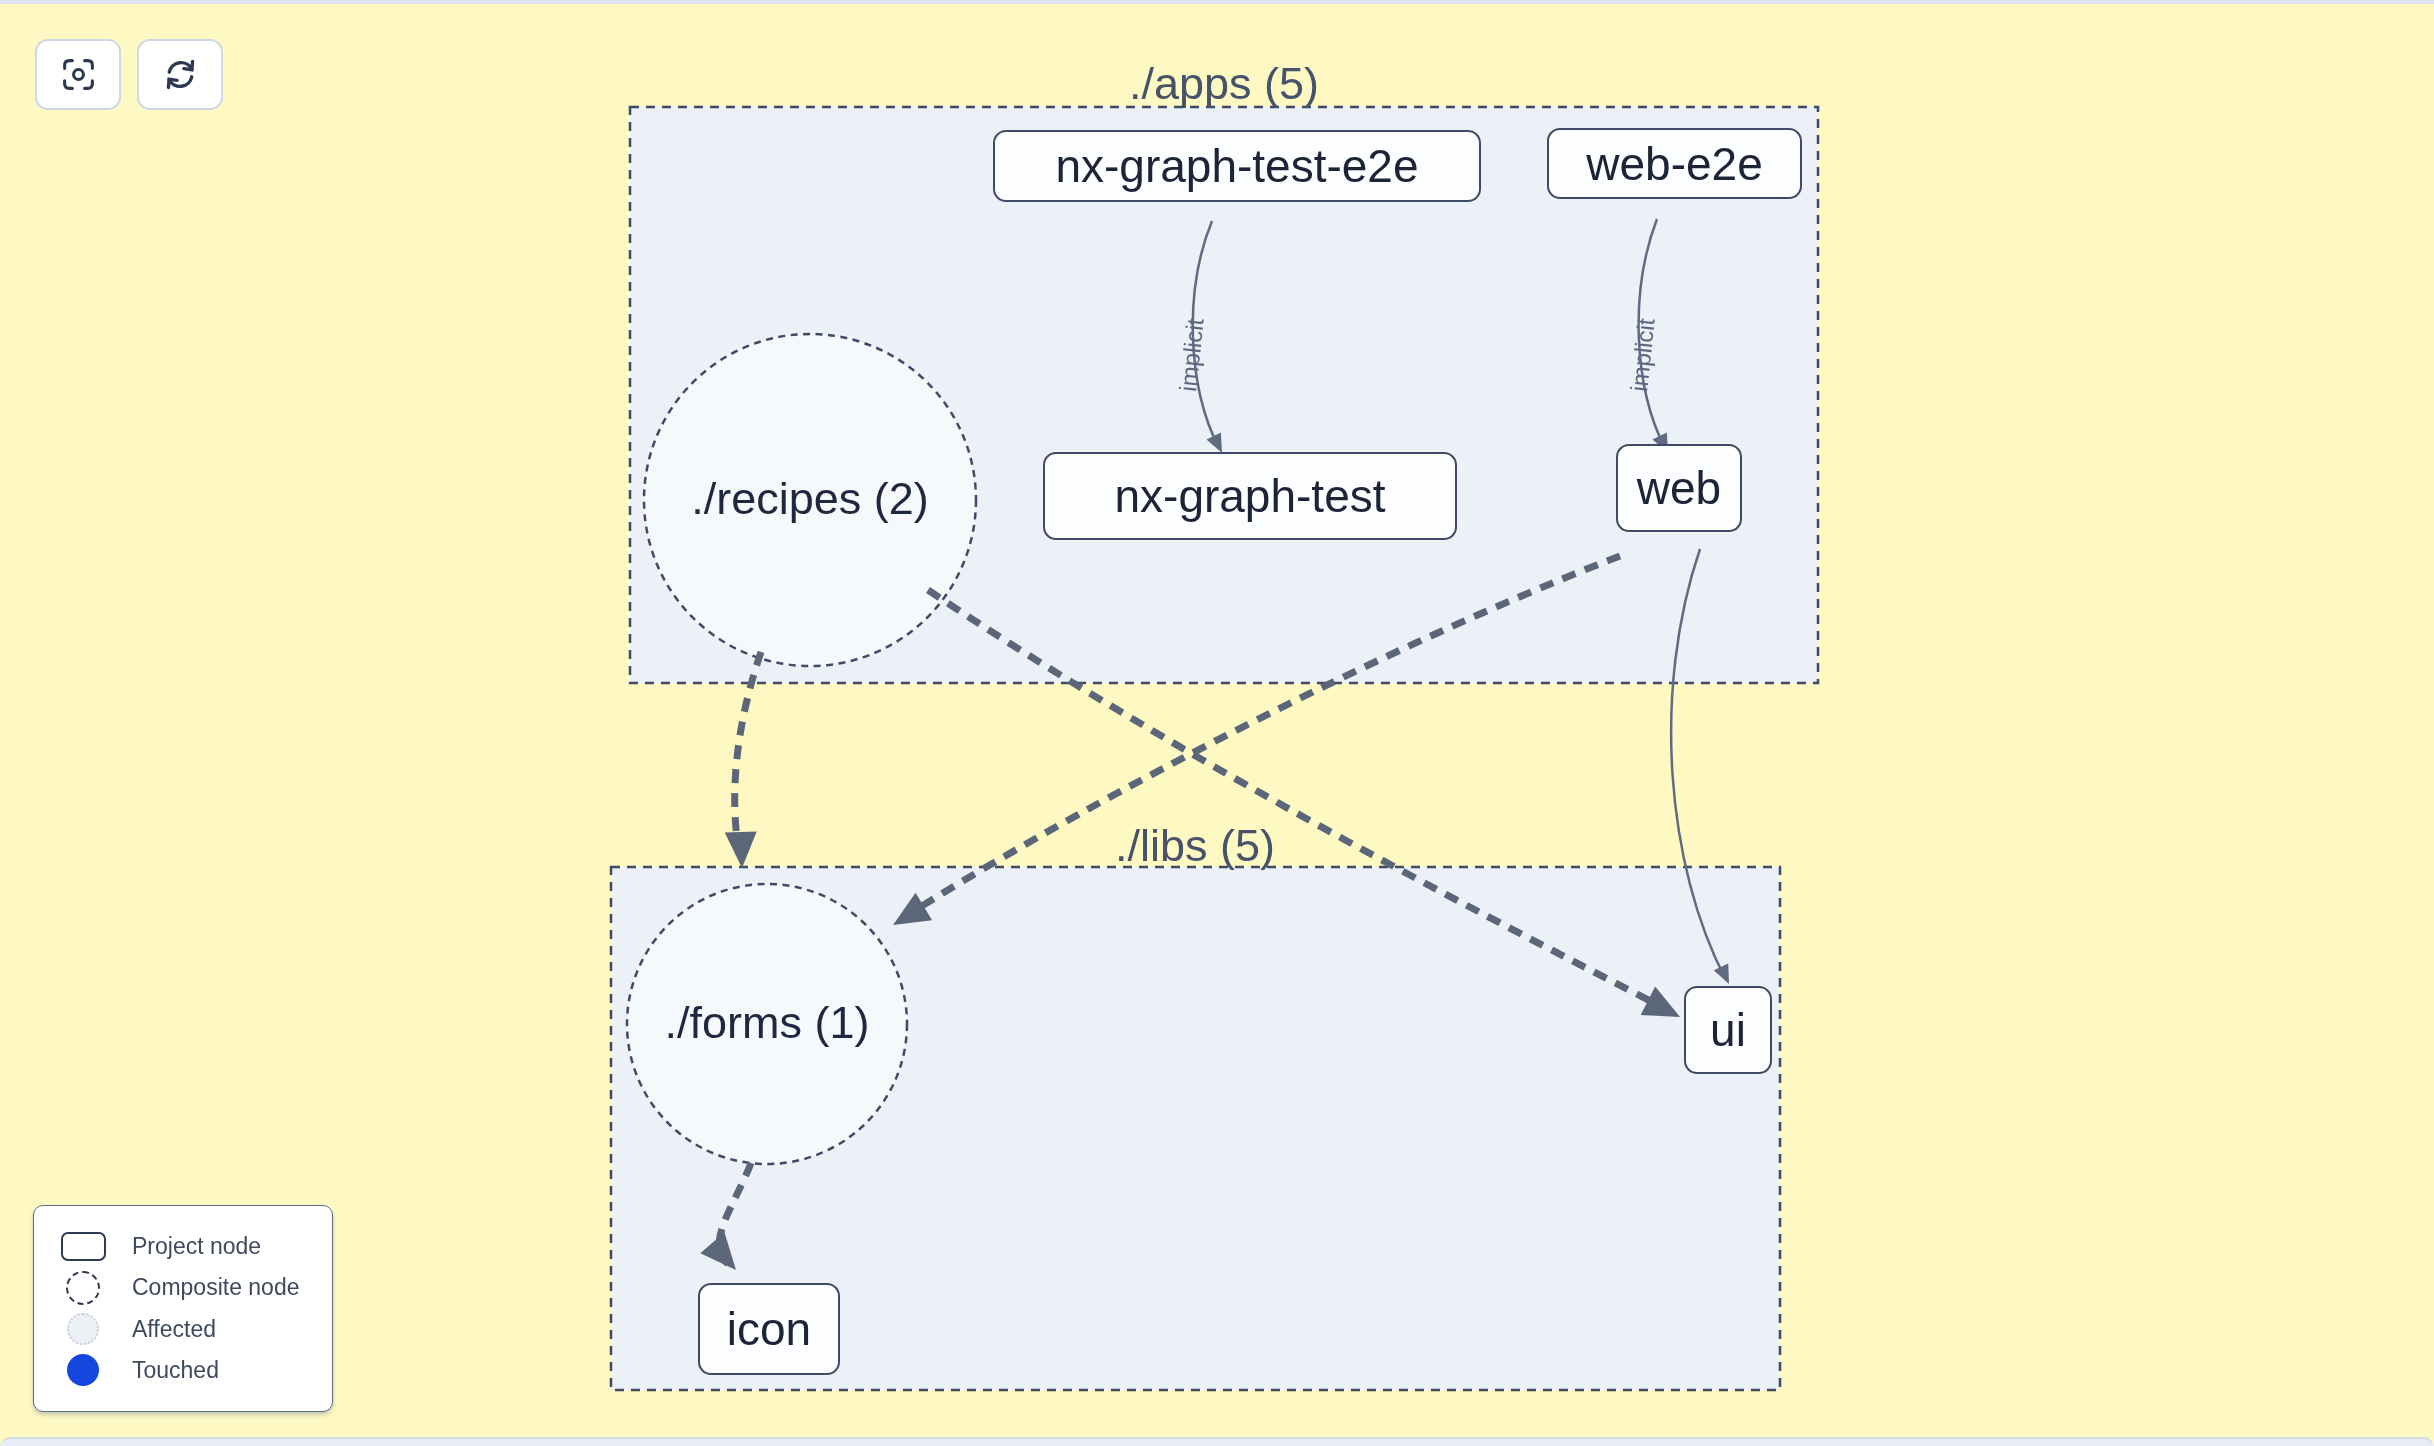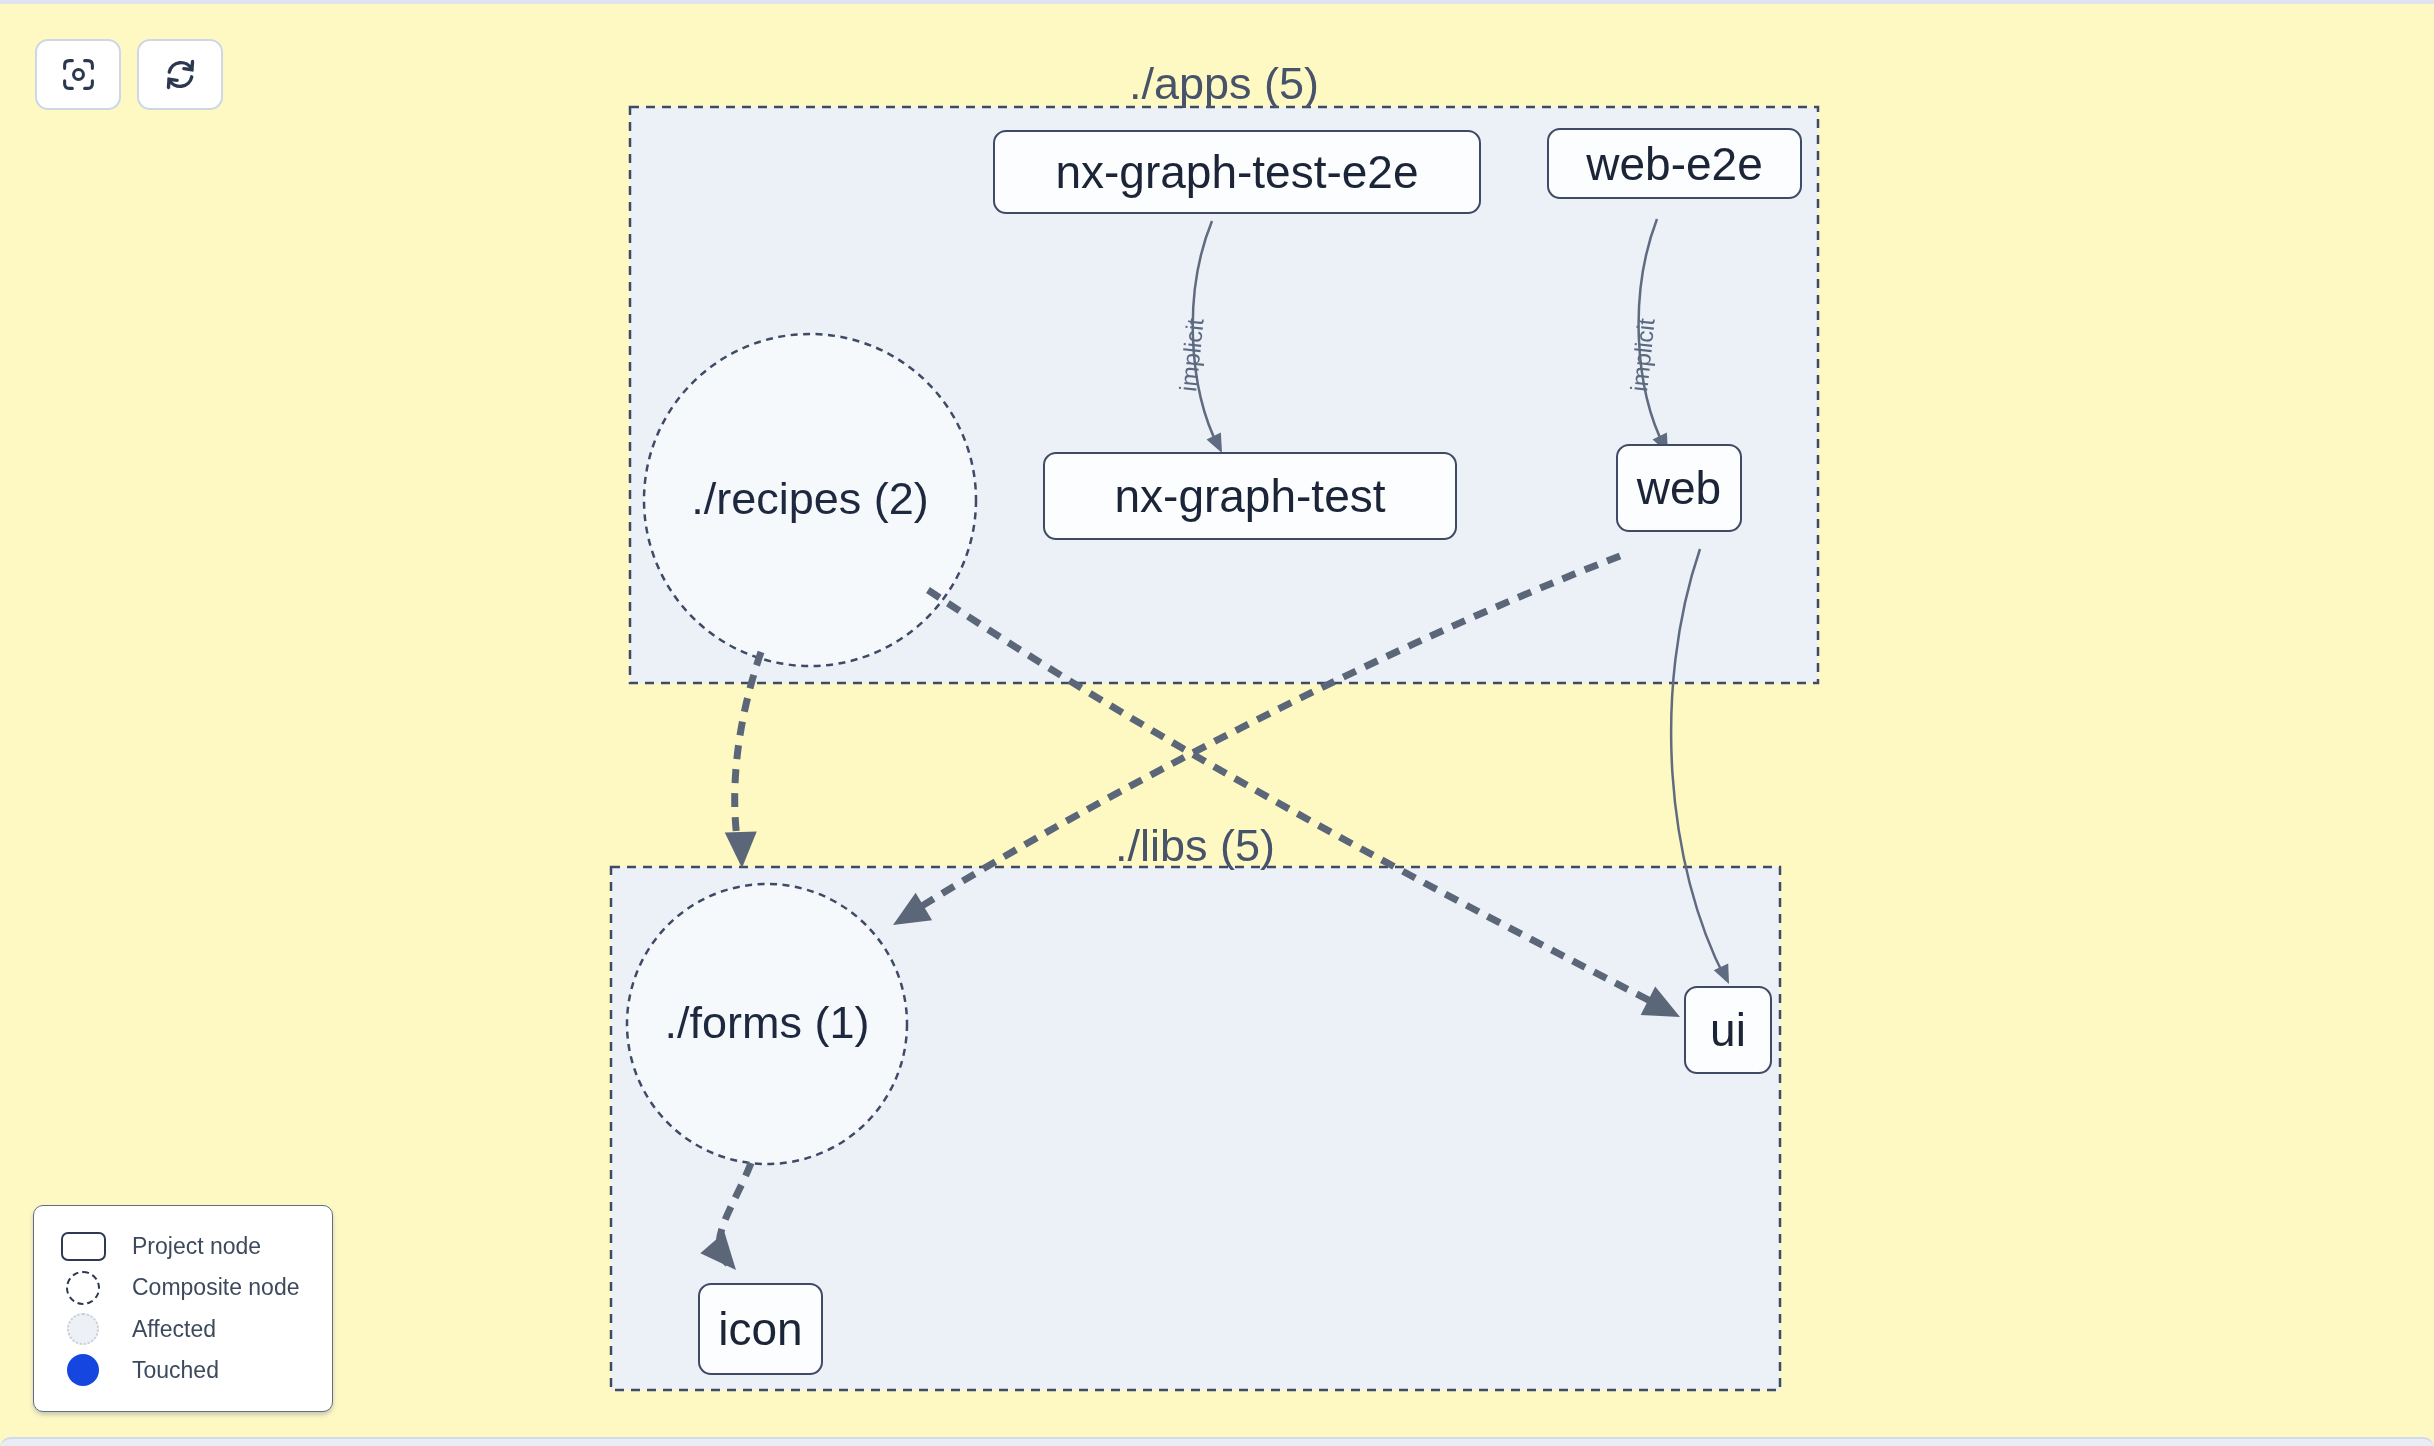--- a/index.html
+++ b/index.html
@@ -78,26 +78,26 @@
       <polygon points="-36,-16 0,0 -36,16" transform="translate(736,1270) rotate(49)"></polygon>
     </g>
   </svg>
 
   <div class="abs group-label" style="left:1024px;top:58px;width:400px;">./apps (5)</div>
   <div class="abs group-label" style="left:995px;top:820px;width:400px;">./libs (5)</div>
 
   <div class="abs circle-label" style="left:630px;top:473px;width:360px;">./recipes (2)</div>
   <div class="abs circle-label" style="left:587px;top:997px;width:360px;">./forms (1)</div>
 
-  <div class="pnode" style="left:993px;top:130px;width:488px;height:84px;">nx-graph-test-e2e</div>
+  <div class="pnode" style="left:993px;top:130px;width:488px;height:72px;">nx-graph-test-e2e</div>
   <div class="pnode" style="left:1547px;top:128px;width:255px;height:71px;">web-e2e</div>
   <div class="pnode" style="left:1043px;top:452px;width:414px;height:88px;">nx-graph-test</div>
   <div class="pnode" style="left:1616px;top:444px;width:126px;height:88px;">web</div>
   <div class="pnode" style="left:1684px;top:986px;width:88px;height:88px;">ui</div>
-  <div class="pnode" style="left:698px;top:1283px;width:125px;height:92px;">icon</div>
+  <div class="pnode" style="left:698px;top:1283px;width:142px;height:92px;">icon</div>
 
   <div class="edge-label" style="left:1192px;top:355px;">implicit</div>
   <div class="edge-label" style="left:1643px;top:355px;">implicit</div>
 
   <div class="toolbar">
     <div class="tbtn">
       <svg viewBox="0 0 24 24" fill="none" stroke="#2c3850" stroke-width="2" stroke-linecap="round">
         <path d="M8 3 H6 Q3 3 3 6 V8"></path>
         <path d="M16 3 H18 Q21 3 21 6 V8"></path>
         <path d="M8 21 H6 Q3 21 3 18 V16"></path>

